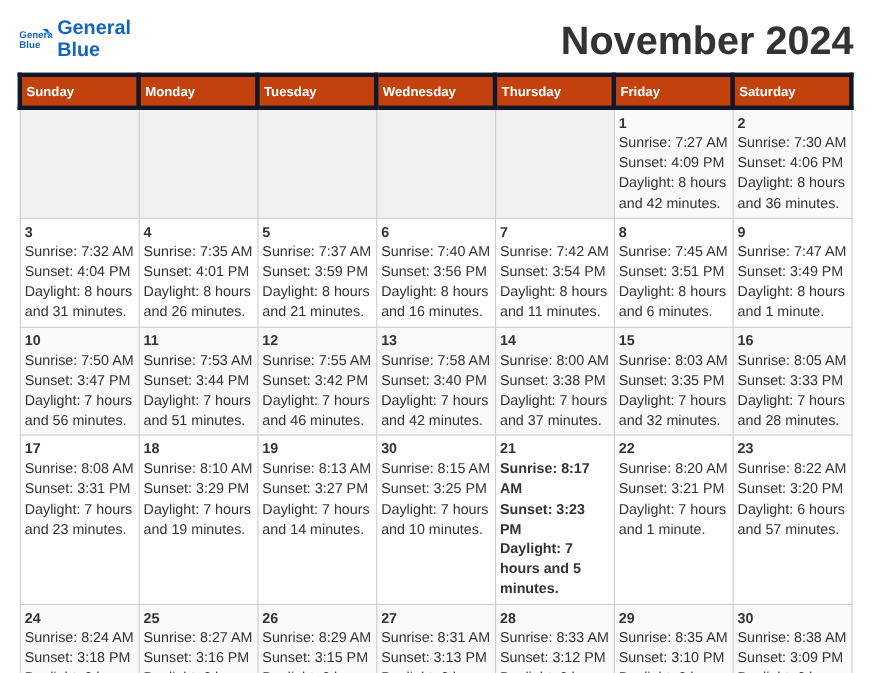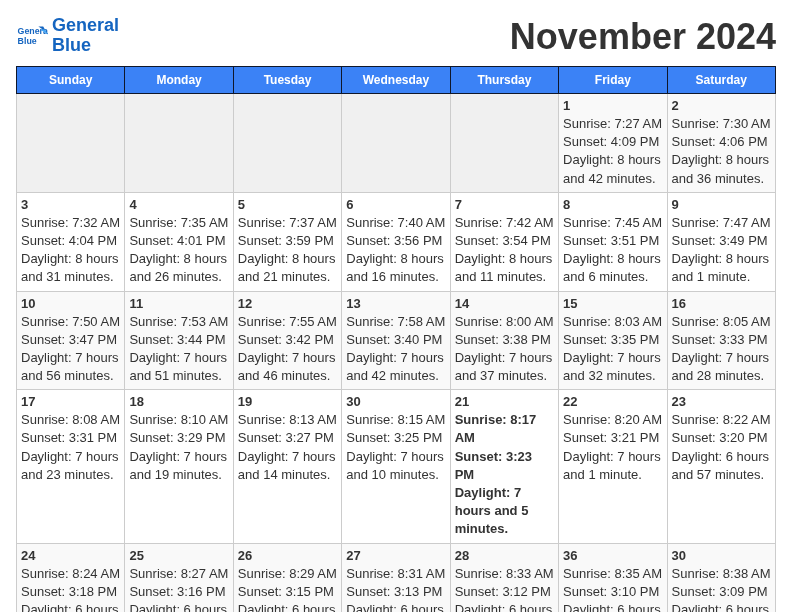--- a/index.html
+++ b/index.html
@@ -46,27 +46,27 @@
     .location {
       font-size: 15px;
       color: #555;
       font-weight: 600;
     }
     table {
       width: 100%;
       border-collapse: collapse;
     }
     thead tr th {
-      background-color: #3b82f6;
+      background-color: #c2410c;
       color: #fff;
       font-size: 12px;
       font-weight: bold;
       padding: 6px 4px;
-      text-align: center;
-      border: 1px solid #0f172a;
+      text-align: left;
+      border: 4px solid #0f172a;
     }
     tbody tr td {
       vertical-align: top;
       border: 1px solid #ccc;
       padding: 4px 4px;
       font-size: 10.5px;
       color: #333;
       min-height: 80px;
       width: 14.28%;
     }
@@ -304,21 +304,21 @@
 Sunset: 3:13 PM
 Daylight: 6 hours and 41 minutes.</div>
         </td>
         <td>
           <span class="day-num">28</span>
           <div class="day-info" style="white-space: pre-line;">Sunrise: 8:33 AM
 Sunset: 3:12 PM
 Daylight: 6 hours and 38 minutes.</div>
         </td>
         <td>
-          <span class="day-num">36</span>
+          <span class="day-num">29</span>
           <div class="day-info" style="white-space: pre-line;">Sunrise: 8:35 AM
 Sunset: 3:10 PM
 Daylight: 6 hours and 34 minutes.</div>
         </td>
         <td>
           <span class="day-num">30</span>
           <div class="day-info" style="white-space: pre-line;">Sunrise: 8:38 AM
 Sunset: 3:09 PM
 Daylight: 6 hours and 31 minutes.</div>
         </td>

